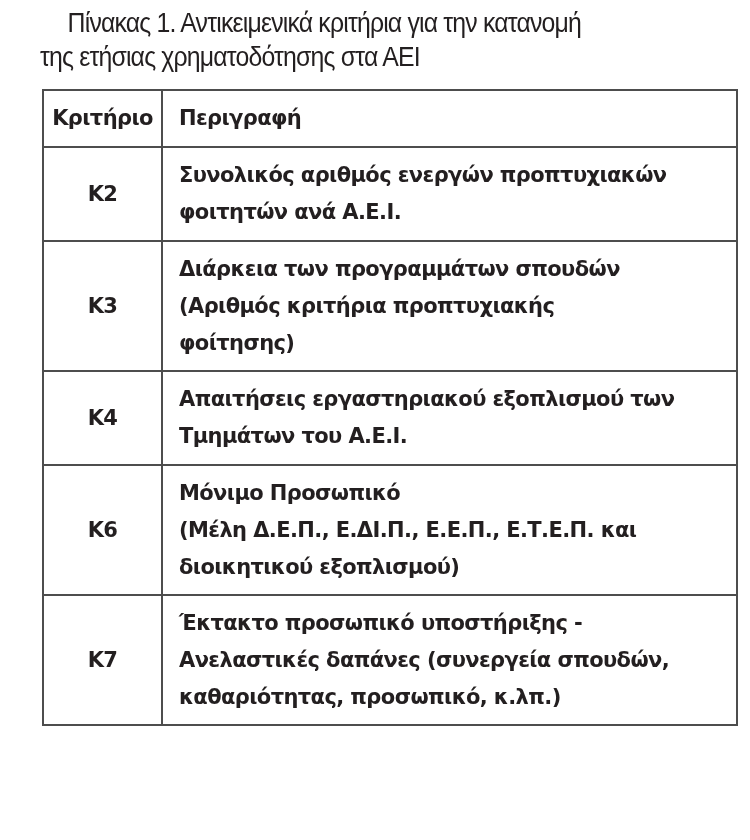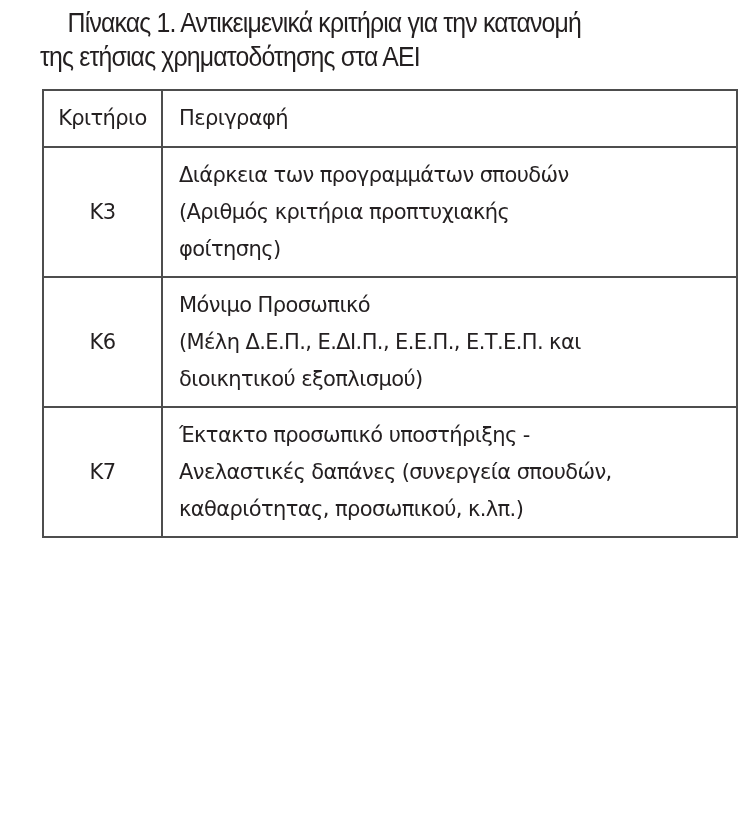--- a/index.html
+++ b/index.html
@@ -43,21 +43,21 @@
     left: 42px;
     top: 89px;
     width: 696px;
     border-collapse: collapse;
     font-family: "DejaVu Sans", sans-serif;
     font-size: 21px;
     color: #231f20;
   }
   table.criteria td, table.criteria th {
     border: 2px solid #4d4d4d;
-    font-weight: normal;
+    font-weight: bold;
     vertical-align: middle;
     padding: 0 10px 0 16px;
     line-height: 37px;
     letter-spacing: -0.6px;
     margin-top: 40px;
   }
   table.criteria .col-code {
     width: 105px;
     text-align: center;
     padding: 0 6px;
@@ -83,38 +83,52 @@
 </p>
 
 <table class="criteria">
   <thead>
     <tr class="h57">
       <th class="col-code">Κριτήριο</th>
       <th class="col-desc">Περιγραφή</th>
     </tr>
   </thead>
   <tbody>
+    <tr class="h94">
+      <td class="col-code">K2</td>
+      <td class="col-desc">
+        <span class="desc-line">Συνολικός αριθμός ενεργών προπτυχιακών</span>
+        <span class="desc-line">φοιτητών ανά Α.Ε.Ι.</span>
+      </td>
+    </tr>
     <tr class="h130">
       <td class="col-code">K3</td>
       <td class="col-desc">
         <span class="desc-line">Διάρκεια των προγραμμάτων σπουδών</span>
         <span class="desc-line">(Αριθμός κριτήρια προπτυχιακής</span>
         <span class="desc-line">φοίτησης)</span>
+      </td>
+    </tr>
+    <tr class="h94">
+      <td class="col-code">K4</td>
+      <td class="col-desc">
+        <span class="desc-line">Απαιτήσεις εργαστηριακού εξοπλισμού των</span>
+        <span class="desc-line">Τμημάτων του Α.Ε.Ι.</span>
       </td>
     </tr>
     <tr class="h130">
       <td class="col-code">K6</td>
       <td class="col-desc">
         <span class="desc-line">Μόνιμο Προσωπικό</span>
         <span class="desc-line">(Μέλη Δ.Ε.Π., Ε.ΔΙ.Π., Ε.Ε.Π., Ε.Τ.Ε.Π. και</span>
         <span class="desc-line">διοικητικού εξοπλισμού)</span>
       </td>
     </tr>
     <tr class="h130">
       <td class="col-code">K7</td>
       <td class="col-desc">
         <span class="desc-line">Έκτακτο προσωπικό υποστήριξης -</span>
         <span class="desc-line">Ανελαστικές δαπάνες (συνεργεία σπουδών,</span>
-        <span class="desc-line">καθαριότητας, προσωπικού, κ.λπ.)</span>
+        <span class="desc-line">καθαριότητας, προσωπικό, κ.λπ.)</span>
       </td>
     </tr>
   </tbody>
 </table>
 
 </body></html>

